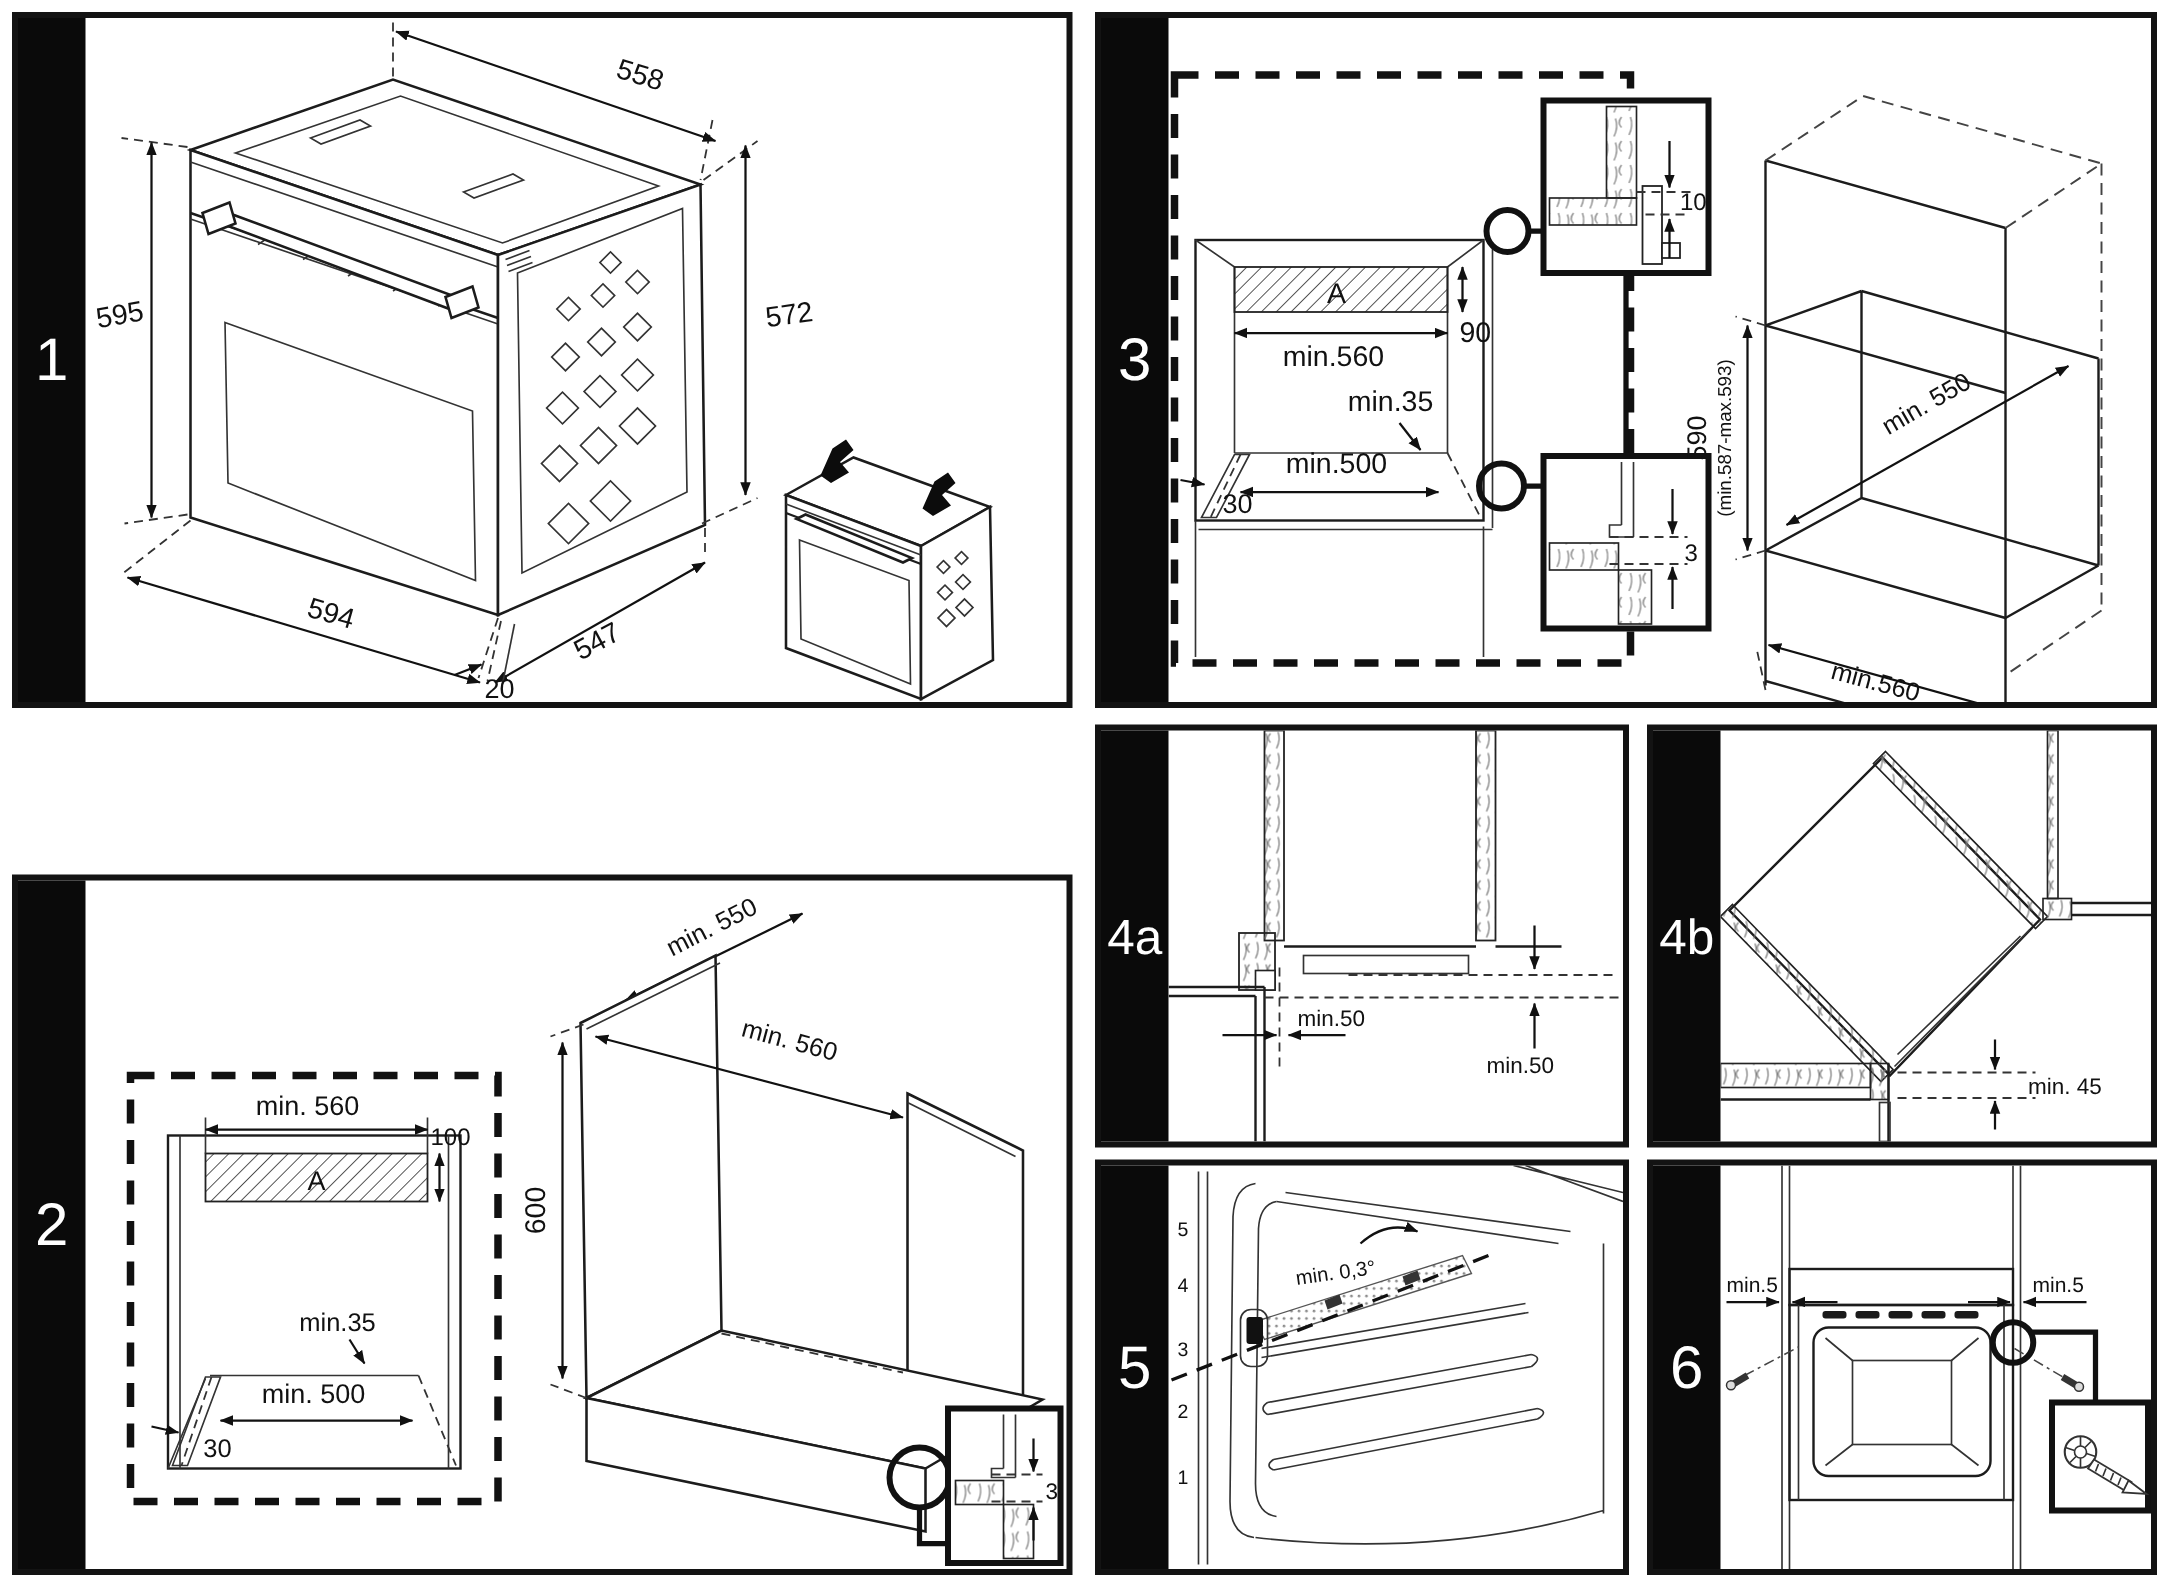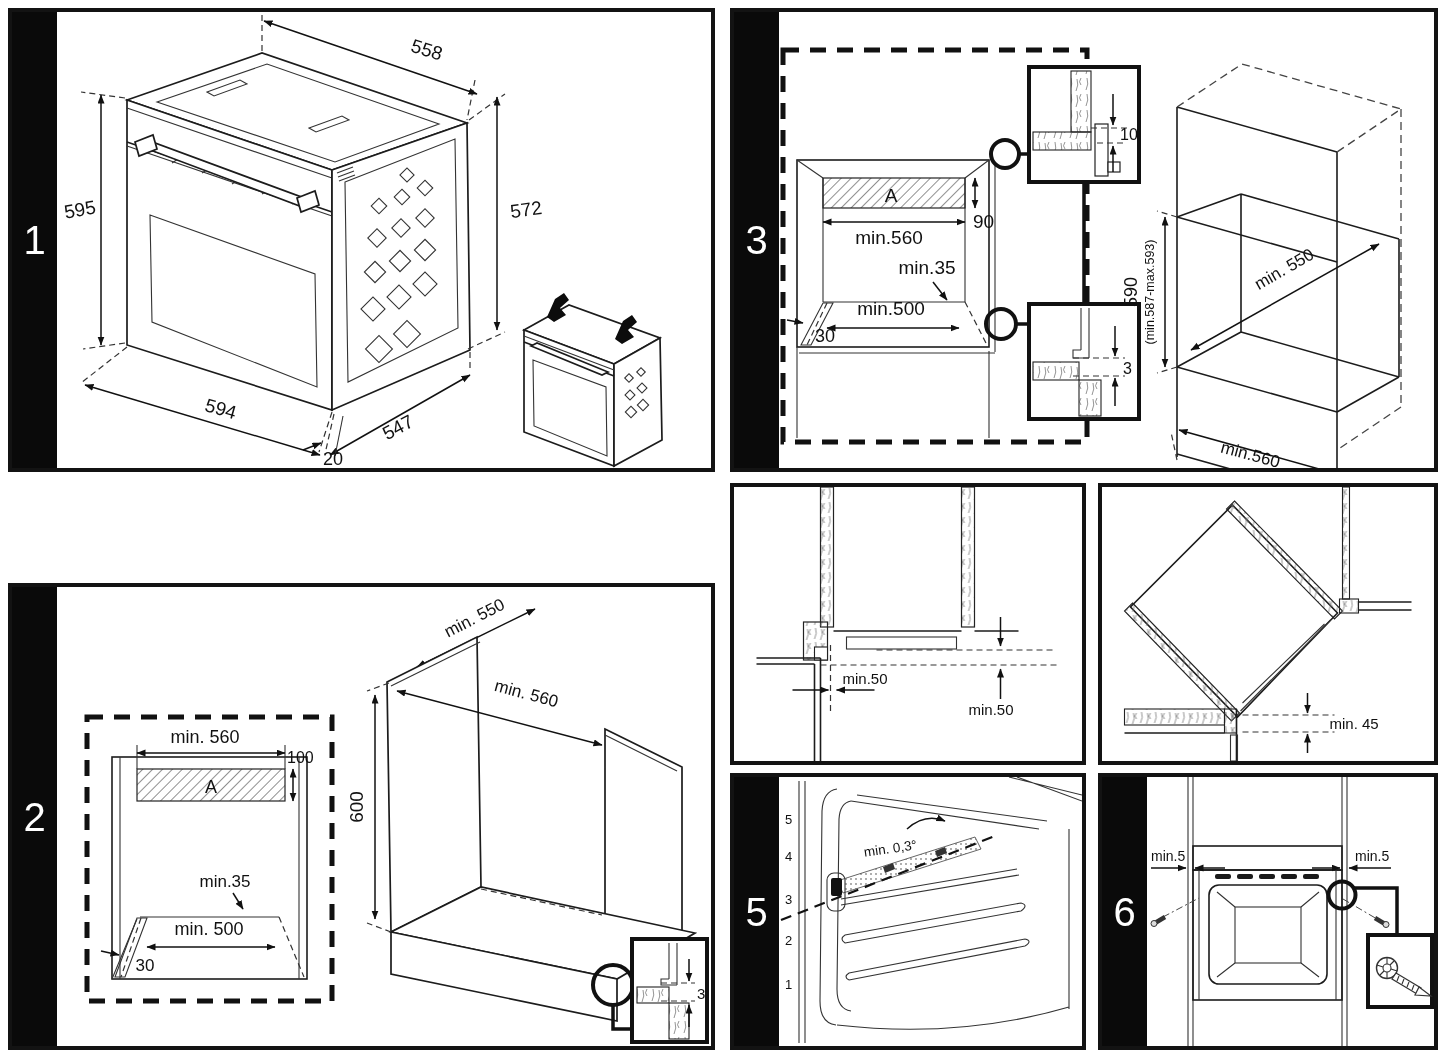--- a/index.html
+++ b/index.html
@@ -294,20 +294,23 @@
       <path class="dash" d="M604,396 L638,396 M604,414 L638,414"></path>
       <line class="dim" x1="632" y1="372" x2="632" y2="394" marker-end="url(#arr2)"></line>
       <line class="dim" x1="632" y1="440" x2="632" y2="418" marker-end="url(#arr2)"></line>
       <text font-size="15" x="640" y="412">3</text>
     </g>
   </svg>
   </div>
 </section>
 
 <section class="panel" style="left:730px;top:483px;width:356px;height:282px;">
+  <div class="strip small">
+      <span>4a</span>
+    </div>
   <div class="content">
   <svg viewBox="0 0 303 274">
     <defs>
       <marker id="arr4a" markerWidth="10" markerHeight="10" refX="8.5" refY="3.5" orient="auto-start-reverse" markerUnits="userSpaceOnUse">
         <path d="M0,0 L9,3.5 L0,7 Z" fill="#111"></path>
       </marker>
       <pattern id="woodP4a" width="14" height="14" patternUnits="userSpaceOnUse">
         <path d="M2,12 Q5,6 3,1 M8,13 Q11,7 9,2 M12,8 Q9,5 12,2" stroke="#777" fill="none" stroke-width="0.8"></path>
       </pattern>
     </defs>
@@ -331,20 +334,23 @@
     <g>
       <line class="dim" x1="244" y1="130" x2="244" y2="159" marker-end="url(#arr4a)"></line>
       <line class="dim" x1="244" y1="212" x2="244" y2="182" marker-end="url(#arr4a)"></line>
       <text font-size="15" x="212" y="228">min.50</text>
     </g>
   </svg>
   </div>
 </section>
 
 <section class="panel" style="left:1098px;top:483px;width:340px;height:282px;">
+  <div class="strip small">
+      <span>4b</span>
+    </div>
   <div class="content">
   <svg viewBox="0 0 287 274">
     <defs>
       <marker id="arr4b" markerWidth="10" markerHeight="10" refX="8.5" refY="3.5" orient="auto-start-reverse" markerUnits="userSpaceOnUse">
         <path d="M0,0 L9,3.5 L0,7 Z" fill="#111"></path>
       </marker>
       <pattern id="woodP4b" width="14" height="14" patternUnits="userSpaceOnUse">
         <path d="M2,12 Q5,6 3,1 M8,13 Q11,7 9,2 M12,8 Q9,5 12,2" stroke="#777" fill="none" stroke-width="0.8"></path>
       </pattern>
     </defs>

